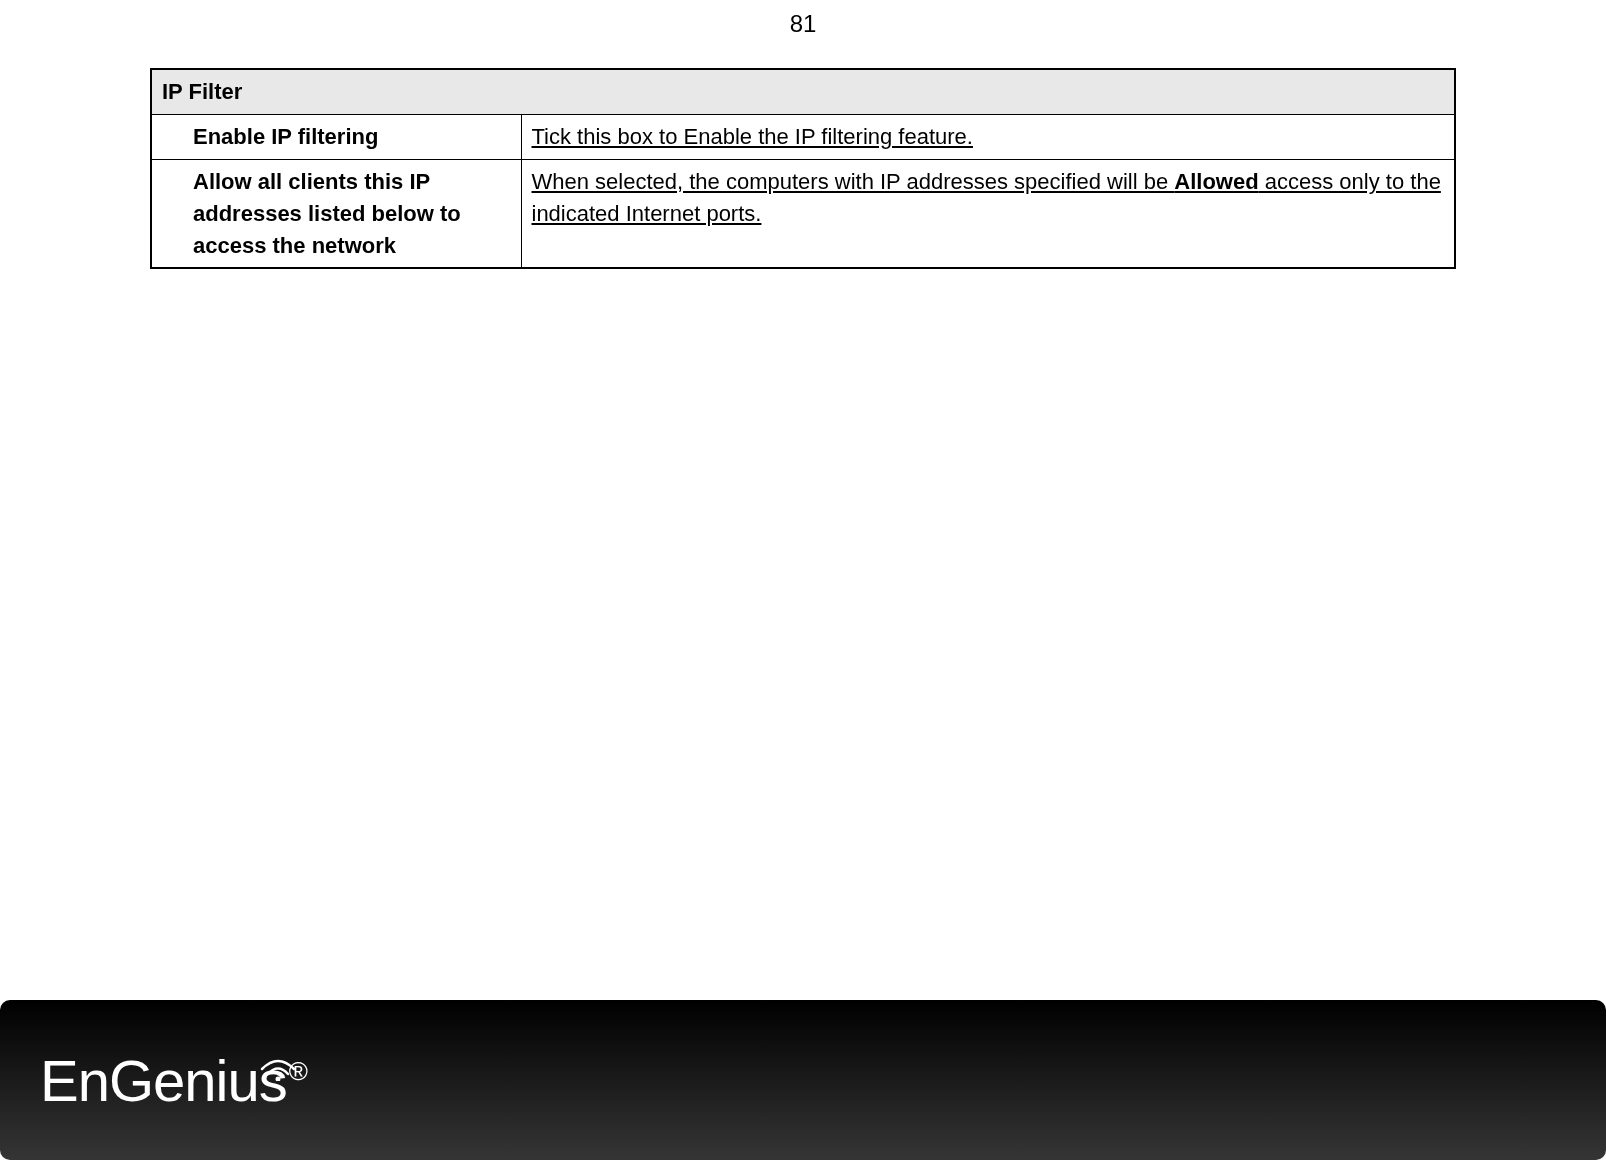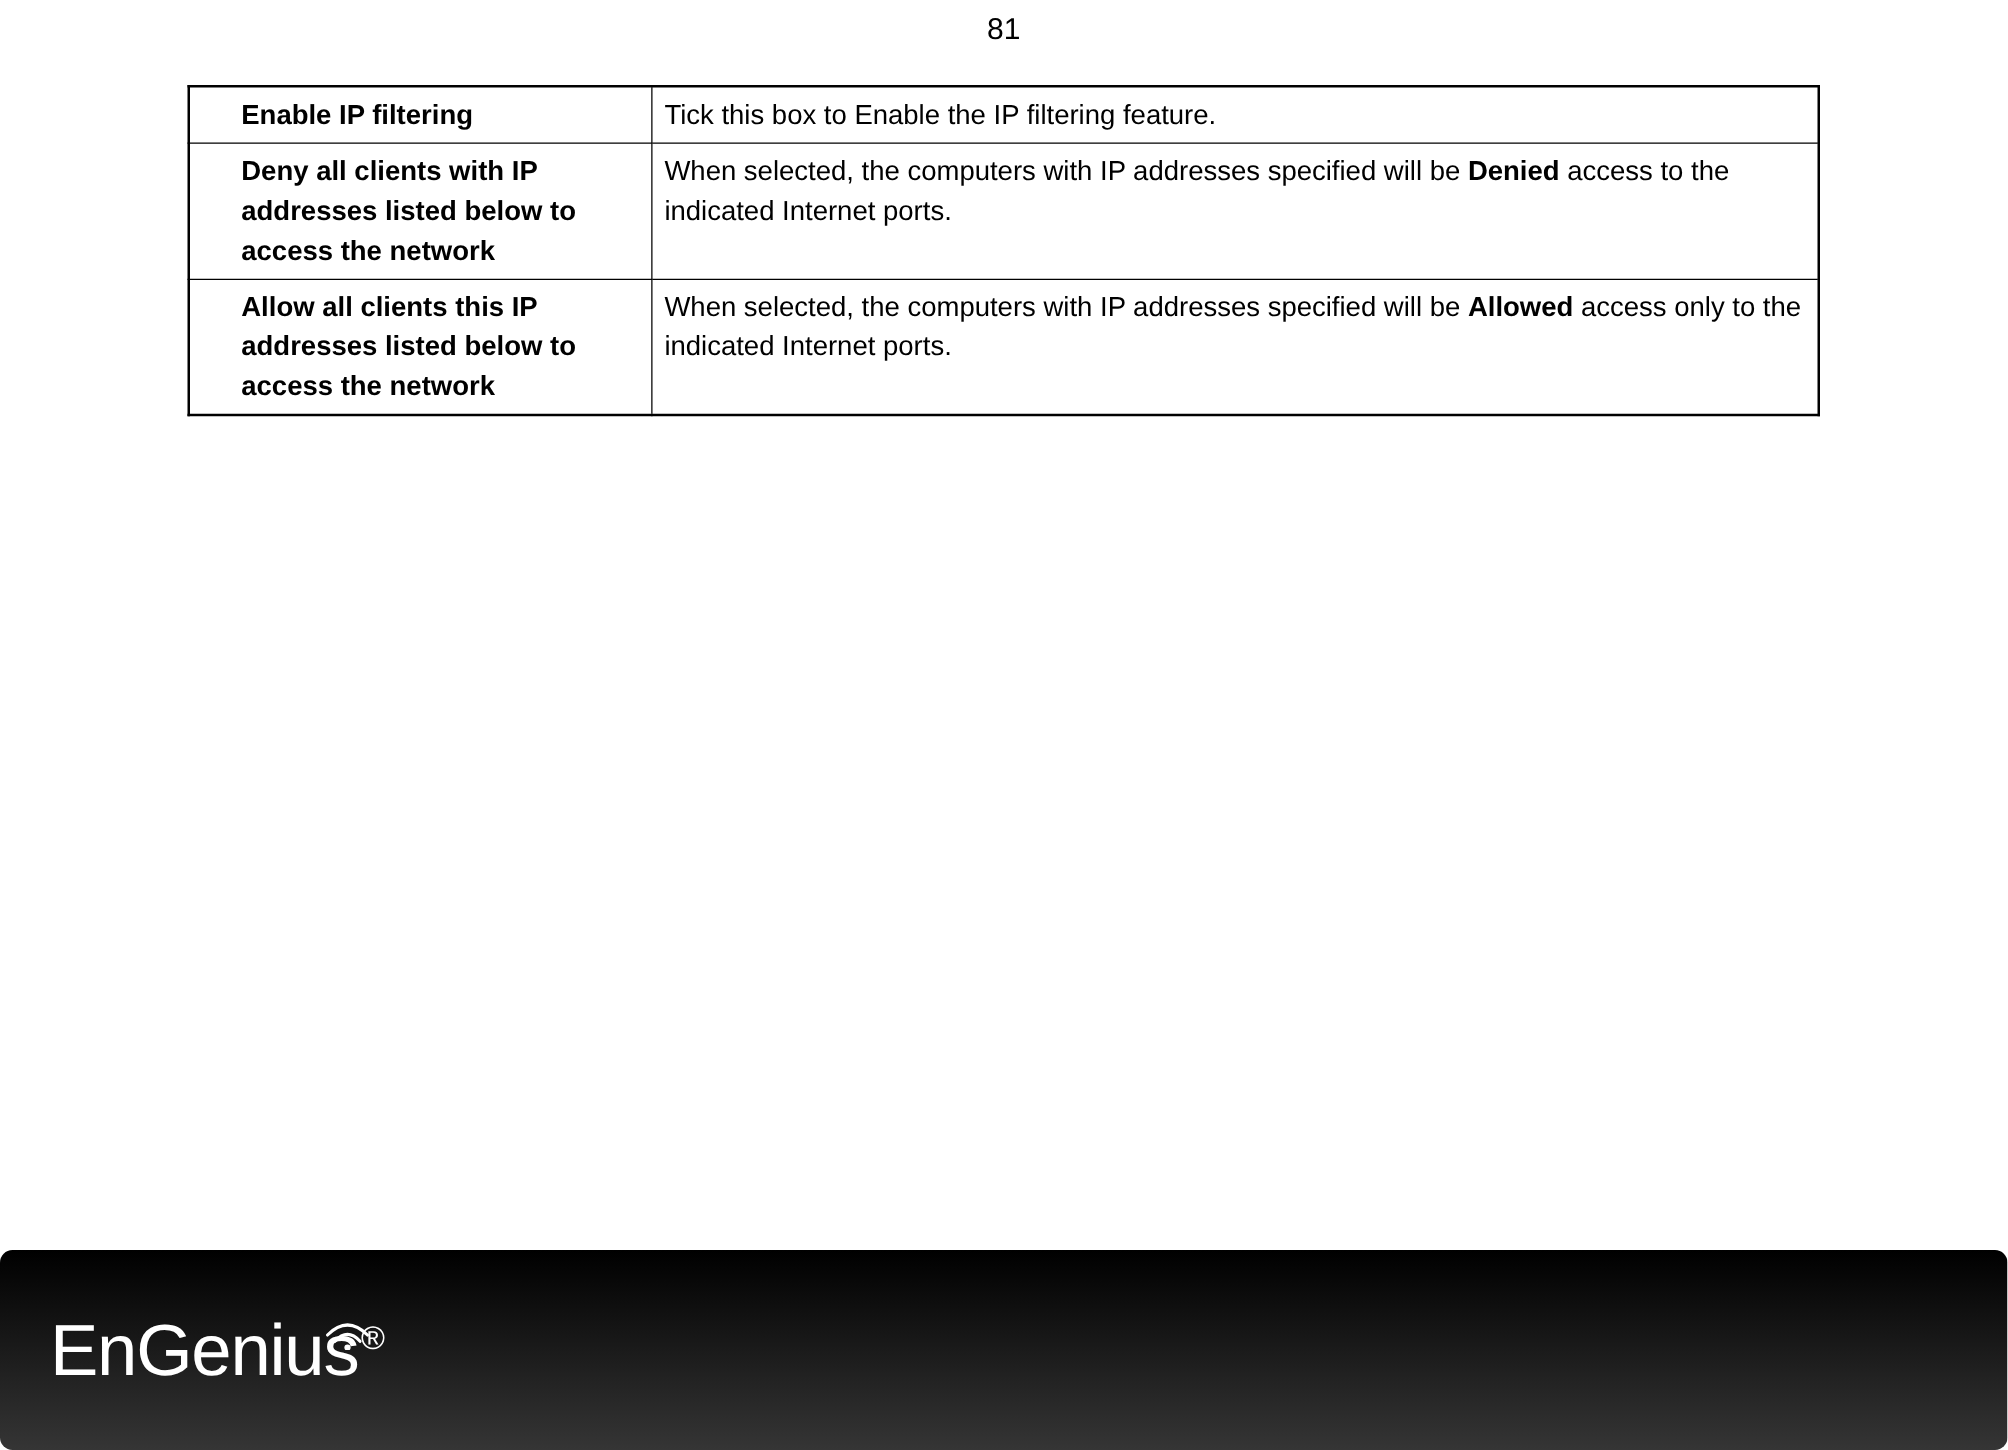--- a/index.html
+++ b/index.html
@@ -43,20 +43,21 @@
       background-color: #e8e8e8;
       font-weight: bold;
     }
     .config-table .label-cell {
       font-weight: bold;
       width: 370px;
       padding-left: 41px;
     }
     .desc-cell {
       font-weight: normal;
+      text-decoration: underline;
     }
     .bold-inline {
       font-weight: bold;
     }
     .footer-bar {
       position: absolute;
       bottom: 0;
       left: 0;
       width: 100%;
       height: 160px;
@@ -103,30 +104,27 @@
     }
   </style>
 </head>
 <body>
 
 <div class="page-content">
   <div class="page-number">81</div>
 
   <table class="config-table">
     <tbody>
+        <tr>
+      <th class="header-cell" colspan="2">IP Filter</th>
+    </tr>
     <tr>
       <td class="label-cell">Enable IP filtering</td>
       <td class="desc-cell">
         <span>Tick this box to Enable the IP filtering feature.</span><span class="bold-inline"></span><span></span>
-      </td>
-    </tr>
-    <tr>
-      <td class="label-cell">Deny all clients with IP addresses listed below to access the network</td>
-      <td class="desc-cell">
-        <span>When selected, the computers with IP addresses specified will be </span><span class="bold-inline">Denied</span><span> access to the indicated Internet ports.</span>
       </td>
     </tr>
     <tr>
       <td class="label-cell">Allow all clients this IP addresses listed below to access the network</td>
       <td class="desc-cell">
         <span>When selected, the computers with IP addresses specified will be </span><span class="bold-inline">Allowed</span><span> access only to the indicated Internet ports.</span>
       </td>
     </tr>
   </tbody>
     </table>

